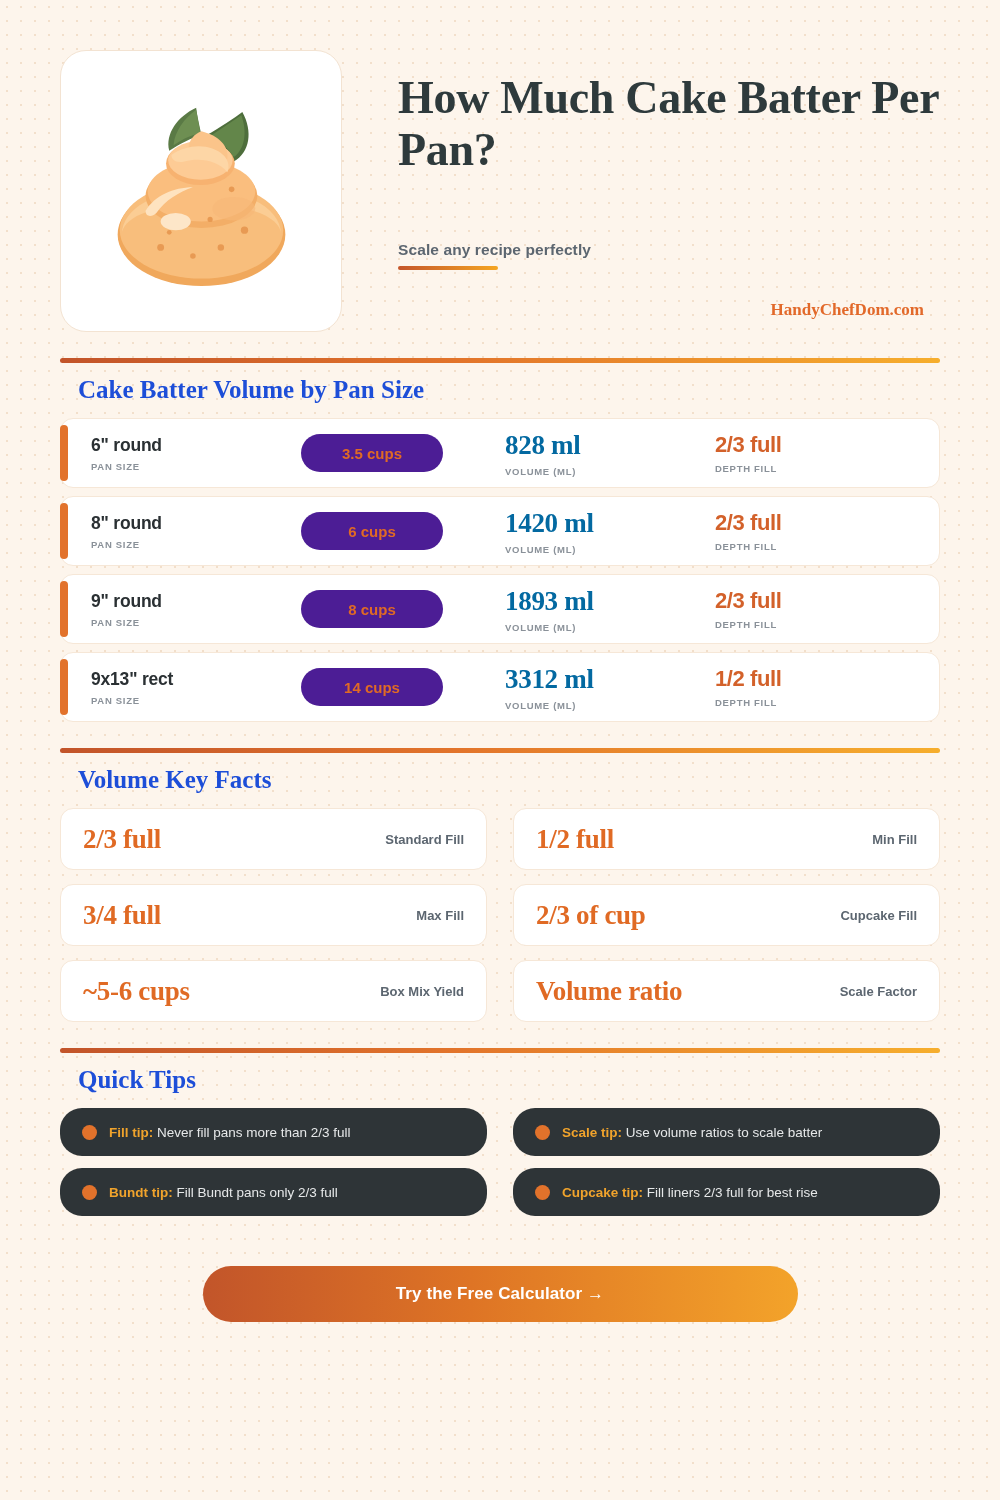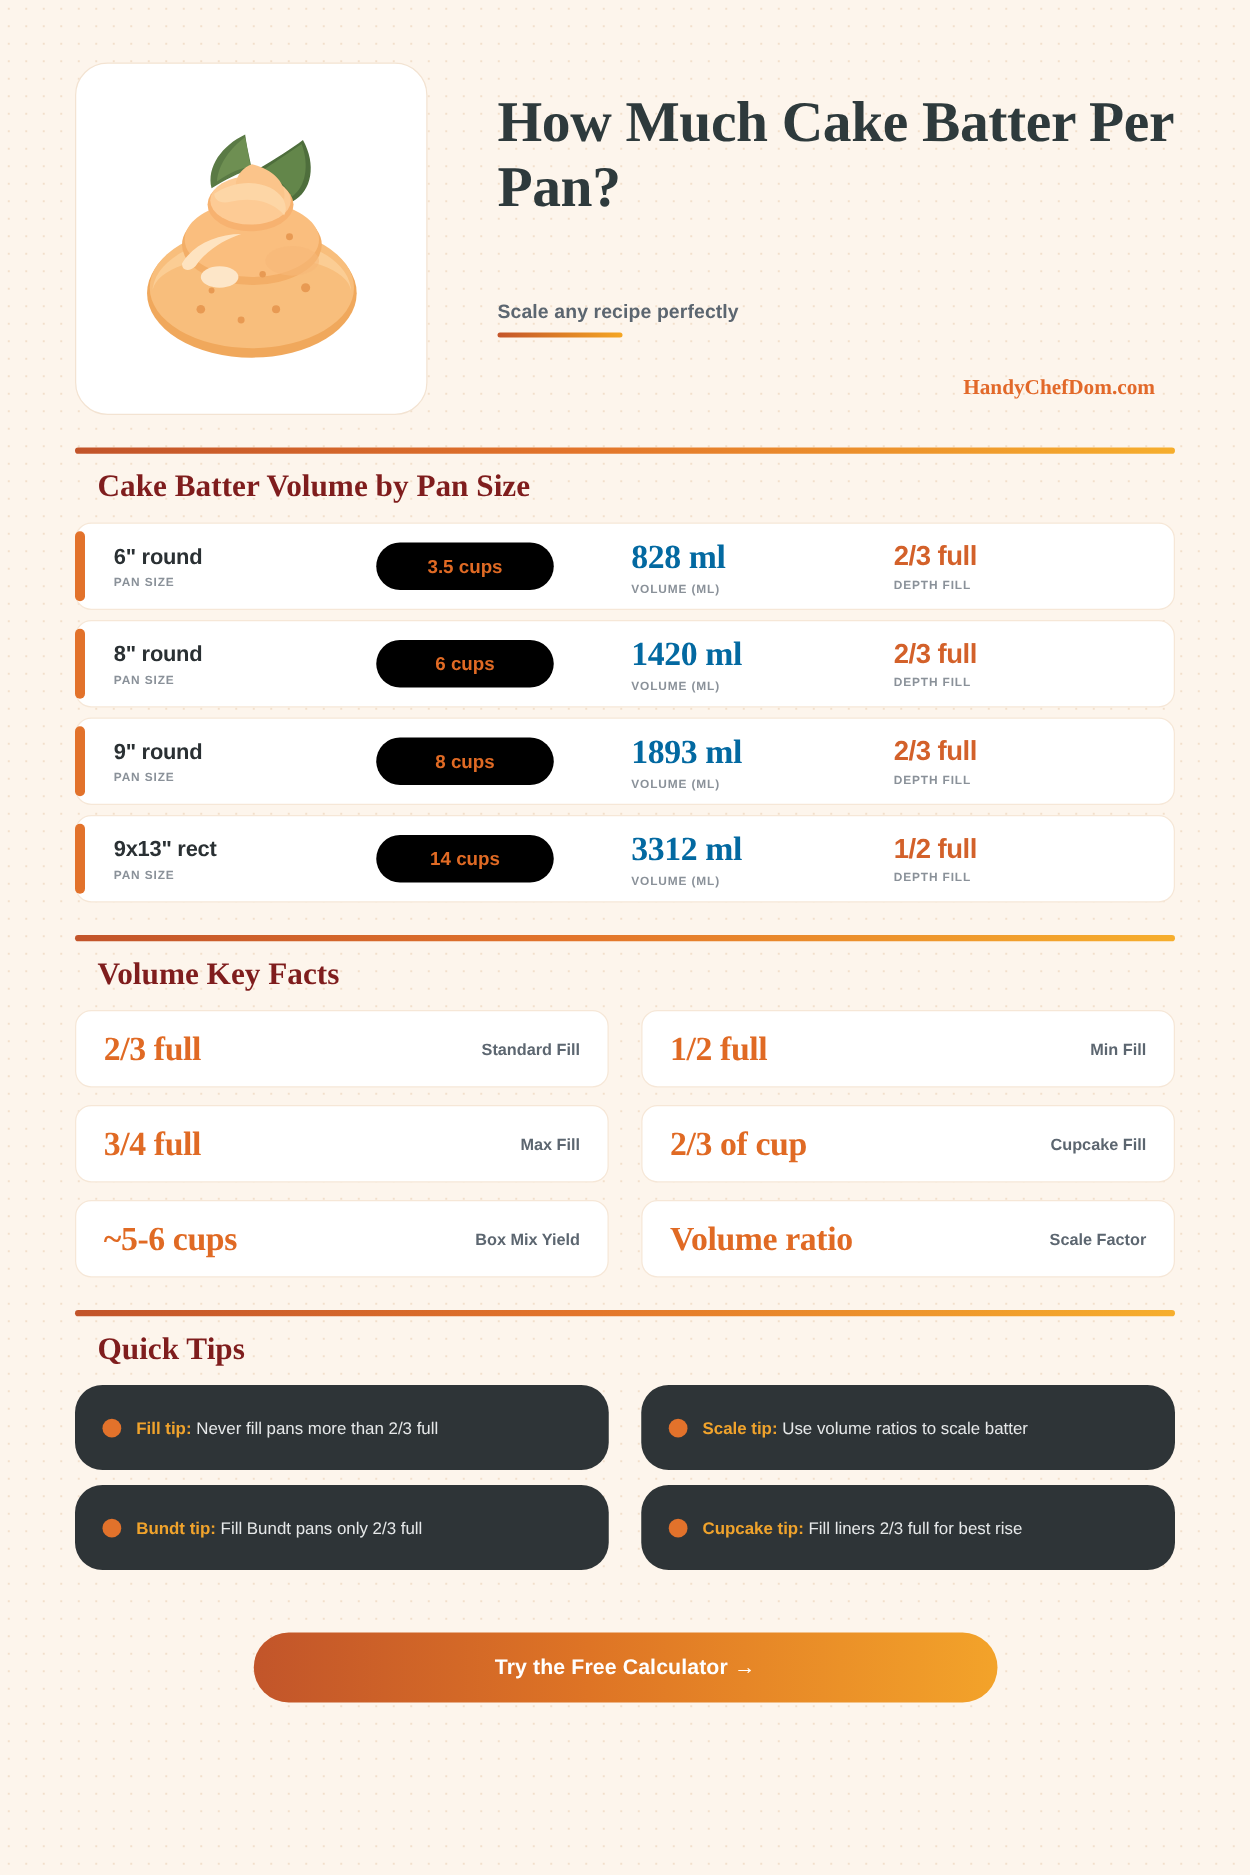--- a/index.html
+++ b/index.html
@@ -55,21 +55,21 @@
   }
 
   
   .section { margin-top: 26px; }
   .divider {
     height: 5px; border-radius: 3px;
     background: linear-gradient(90deg, #C2542A 0%, #E2742B 45%, #F6AE2D 100%);
   }
   .section-title {
     font-family: "Liberation Serif", serif;
-    font-weight: bold; font-size: 25px; color: #7f1d1d;
+    font-weight: bold; font-size: 25px; color: #1d4ed8;
     margin: 13px 0 14px 18px;
   }
 
   
   .row {
     position: relative;
     background: #FFFFFF;
     border: 1px solid #F6E7D7;
     border-radius: 13px;
     height: 70px;
@@ -82,21 +82,21 @@
     background: #E2722B; border-radius: 5px;
   }
   .cell-pan { width: 210px; }
   .pan-name { font-size: 17.5px; font-weight: bold; color: #2A3033; letter-spacing: -0.2px; }
   .cell-label {
     font-size: 9.5px; font-weight: bold; color: #8A9199;
     letter-spacing: 0.7px; margin-top: 5px;
   }
   .cups-pill {
     width: 142px; height: 38px; border-radius: 19px;
-    background: #000000;
+    background: #4c1d95;
     display: flex; align-items: center; justify-content: center;
     font-size: 15px; font-weight: bold; color: #E06A24;
   }
   .cell-vol { width: 210px; margin-left: 62px; text-align: left; }
   .vol-value {
     font-family: "Liberation Serif", serif; font-weight: bold;
     font-size: 27px; color: #0369a1; letter-spacing: -0.3px;
   }
   .cell-depth { width: 160px; }
   .depth-value { font-size: 22px; font-weight: bold; color: #D3612A; letter-spacing: -0.4px; }
@@ -118,21 +118,21 @@
     font-family: "Liberation Serif", serif; font-weight: bold;
     font-size: 27px; color: #E06A24; letter-spacing: -0.3px;
   }
   .fact-label { font-size: 13px; font-weight: bold; color: #5C6670; }
 
   
   .tips-grid { display: grid; grid-template-columns: 1fr 1fr; gap: 12px 26px; }
   .tip-pill {
     background: #2E3437;
     border-radius: 22px;
-    height: 68px;
+    height: 48px;
     padding: 0 22px;
     display: flex; align-items: center; gap: 12px;
   }
   .tip-dot { width: 15px; height: 15px; border-radius: 50%; background: #E2722B; flex: 0 0 15px; }
   .tip-text { font-size: 13.5px; color: #E6E8E9; }
   .tip-label { font-weight: bold; color: #F0A32C; }
 
   
   .cta-wrap { margin-top: 50px; display: flex; justify-content: center; }
   .cta {

